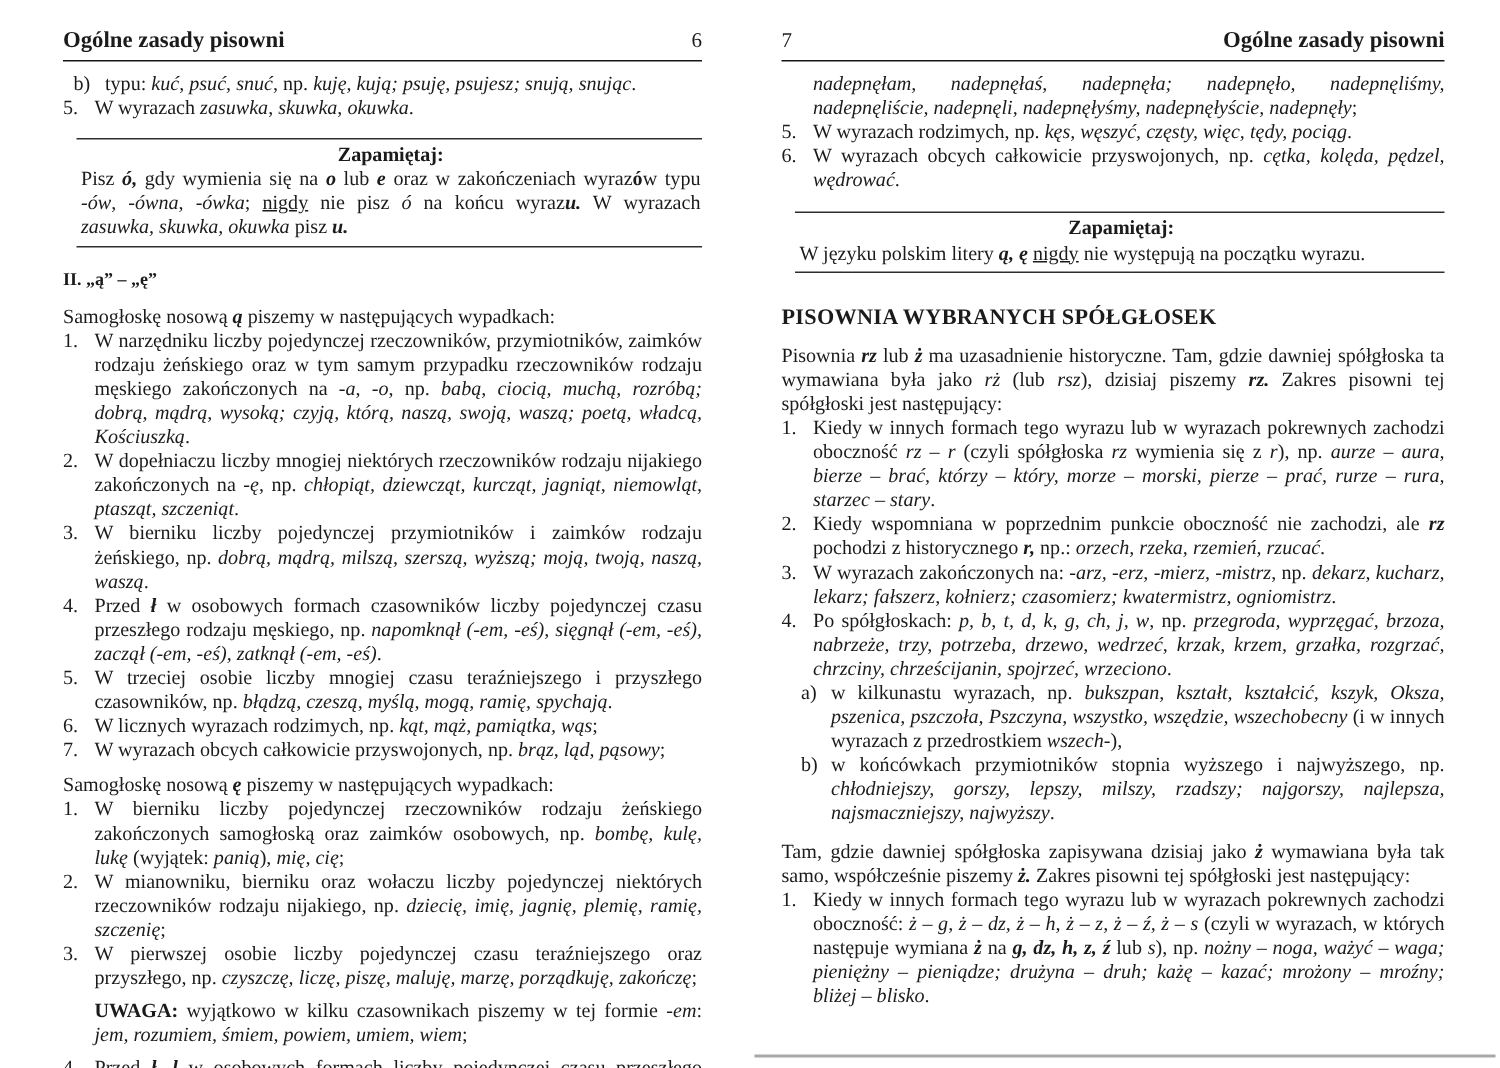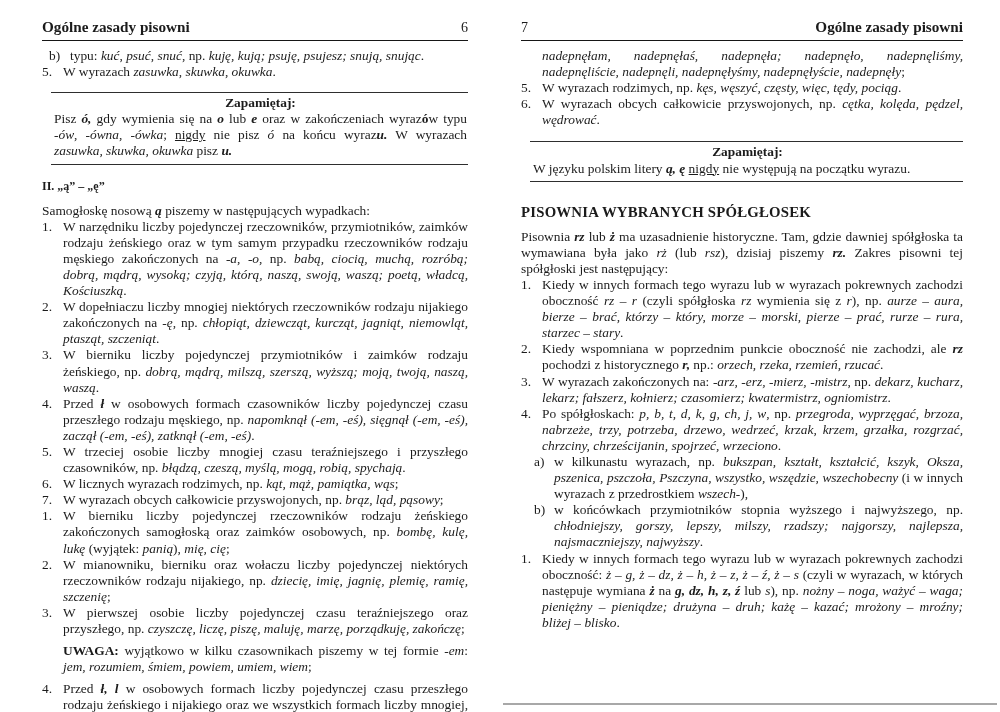--- a/index.html
+++ b/index.html
@@ -54,23 +54,24 @@
         <div class="box" style="margin-top: 12px;">
           <div class="box-title">Zapamiętaj:</div>
           <div class="box-body"><span class="s-r">Pisz </span><span class="s-bi">ó,</span><span class="s-r"> gdy wymienia się na </span><span class="s-bi">o</span><span class="s-r"> lub </span><span class="s-bi">e</span><span class="s-r"> oraz w zakończeniach wyraz</span><span class="s-b">ó</span><span class="s-r">w typu </span><span class="s-i">-ów</span><span class="s-r">, </span><span class="s-i">-ówna</span><span class="s-r">, </span><span class="s-i">-ówka</span><span class="s-r">; </span><span class="s-u">nigdy</span><span class="s-r"> nie pisz </span><span class="s-i">ó</span><span class="s-r"> na końcu wyraz</span><span class="s-bi">u.</span><span class="s-r"> W wyrazach </span><span class="s-i">zasuwka, skuwka, okuwka</span><span class="s-r"> pisz </span><span class="s-bi">u.</span></div>
         </div>
         <div class="h2" style="margin-top: 13px;">II. „ą” – „ę”</div>
         <div class="para" style="margin-top: 8px;"><span class="s-r">Samogłoskę nosową </span><span class="s-bi">ą</span><span class="s-r"> piszemy w następujących wypadkach:</span></div>
         <div class="item" style="padding-left: 21px;"><span class="marker">1.</span><span class="s-r">W narzędniku liczby pojedynczej rzeczowników, przymiotników, zaimków rodzaju żeńskiego oraz w tym samym przypadku rzeczowników rodzaju męskiego zakończonych na </span><span class="s-i">-a</span><span class="s-r">, </span><span class="s-i">-o</span><span class="s-r">, np. </span><span class="s-i">babą, ciocią, muchą, rozróbą; dobrą, mądrą, wysoką; czyją, którą, naszą, swoją, waszą; poetą, władcą, Kościuszką</span><span class="s-r">.</span></div>
         <div class="item" style="padding-left: 21px;"><span class="marker">2.</span><span class="s-r">W dopełniaczu liczby mnogiej niektórych rzeczowników rodzaju nijakiego zakończonych na </span><span class="s-i">-ę</span><span class="s-r">, np. </span><span class="s-i">chłopiąt, dziewcząt, kurcząt, jagniąt, niemowląt, ptasząt, szczeniąt</span><span class="s-r">.</span></div>
         <div class="item" style="padding-left: 21px;"><span class="marker">3.</span><span class="s-r">W bierniku liczby pojedynczej przymiotników i zaimków rodzaju żeńskiego, np. </span><span class="s-i">dobrą, mądrą, milszą, szerszą, wyższą; moją, twoją, naszą, waszą</span><span class="s-r">.</span></div>
         <div class="item" style="padding-left: 21px;"><span class="marker">4.</span><span class="s-r">Przed </span><span class="s-bi">ł</span><span class="s-r"> w osobowych formach czasowników liczby pojedynczej czasu przeszłego rodzaju męskiego, np. </span><span class="s-i">napomknął (-em, -eś), sięgnął (-em, -eś), zaczął (-em, -eś), zatknął (-em, -eś)</span><span class="s-r">.</span></div>
-        <div class="item" style="padding-left: 21px;"><span class="marker">5.</span><span class="s-r">W trzeciej osobie liczby mnogiej czasu teraźniejszego i przyszłego czasowników, np. </span><span class="s-i">błądzą, czeszą, myślą, mogą, robią, spychają</span><span class="s-r">.</span></div>
+        <div class="item" style="padding-left: 21px;"><span class="marker">5.</span><span class="s-r">W trzeciej osobie liczby mnogiej czasu teraźniejszego i przyszłego czasowników, np. </span><span class="s-i">błądzą, czeszą, myślą, mogą, ramię, spychają</span><span class="s-r">.</span></div>
         <div class="item" style="padding-left: 21px;"><span class="marker">6.</span><span class="s-r">W licznych wyrazach rodzimych, np. </span><span class="s-i">kąt, mąż, pamiątka, wąs</span><span class="s-r">;</span></div>
         <div class="item" style="padding-left: 21px;"><span class="marker">7.</span><span class="s-r">W wyrazach obcych całkowicie przyswojonych, np. </span><span class="s-i">brąz, ląd, pąsowy</span><span class="s-r">;</span></div>
+        <div class="para" style="margin-top: 7px;"><span class="s-r">Samogłoskę nosową </span><span class="s-bi">ę</span><span class="s-r"> piszemy w następujących wypadkach:</span></div>
         <div class="item" style="padding-left: 21px;"><span class="marker">1.</span><span class="s-r">W bierniku liczby pojedynczej rzeczowników rodzaju żeńskiego zakończonych samogłoską oraz zaimków osobowych, np. </span><span class="s-i">bombę, kulę, lukę</span><span class="s-r"> (wyjątek: </span><span class="s-i">panią</span><span class="s-r">), </span><span class="s-i">mię, cię</span><span class="s-r">;</span></div>
         <div class="item" style="padding-left: 21px;"><span class="marker">2.</span><span class="s-r">W mianowniku, bierniku oraz wołaczu liczby pojedynczej niektórych rzeczowników rodzaju nijakiego, np. </span><span class="s-i">dziecię, imię, jagnię, plemię, ramię, szczenię</span><span class="s-r">;</span></div>
         <div class="item" style="padding-left: 21px;"><span class="marker">3.</span><span class="s-r">W pierwszej osobie liczby pojedynczej czasu teraźniejszego oraz przyszłego, np. </span><span class="s-i">czyszczę, liczę, piszę, maluję, marzę, porządkuję, zakończę</span><span class="s-r">;</span></div>
         <div class="para" style="margin-top: 6px; margin-left: 21px;"><span class="s-b">UWAGA:</span><span class="s-r"> wyjątkowo w kilku czasownikach piszemy w tej formie </span><span class="s-i">-em</span><span class="s-r">: </span><span class="s-i">jem, rozumiem, śmiem, powiem, umiem, wiem</span><span class="s-r">;</span></div>
         <div class="item" style="padding-left: 21px; margin-top: 6px;"><span class="marker">4.</span><span class="s-r">Przed </span><span class="s-bi">ł, l</span><span class="s-r"> w osobowych formach liczby pojedynczej czasu przeszłego rodzaju żeńskiego i nijakiego oraz we wszystkich formach liczby mnogiej, np.</span></div>
       </div>
   </div>
 
   <div class="page page-right">
     <div class="page-header">
@@ -86,18 +87,19 @@
           <div class="box-body"><span class="s-r">W języku polskim litery </span><span class="s-bi">ą, ę</span><span class="s-r"> </span><span class="s-u">nigdy</span><span class="s-r"> nie występują na początku wyrazu.</span></div>
         </div>
         <div class="h1" style="margin-top: 22px;">PISOWNIA WYBRANYCH SPÓŁGŁOSEK</div>
         <div class="para" style="margin-top: 8px;"><span class="s-r">Pisownia </span><span class="s-bi">rz</span><span class="s-r"> lub </span><span class="s-bi">ż</span><span class="s-r"> ma uzasadnienie historyczne. Tam, gdzie dawniej spółgłoska ta wymawiana była jako </span><span class="s-i">rż</span><span class="s-r"> (lub </span><span class="s-i">rsz</span><span class="s-r">), dzisiaj piszemy </span><span class="s-bi">rz.</span><span class="s-r"> Zakres pisowni tej spółgłoski jest następujący:</span></div>
         <div class="item" style="padding-left: 21px;"><span class="marker">1.</span><span class="s-r">Kiedy w innych formach tego wyrazu lub w wyrazach pokrewnych zachodzi oboczność </span><span class="s-i">rz – r</span><span class="s-r"> (czyli spółgłoska </span><span class="s-i">rz</span><span class="s-r"> wymienia się z </span><span class="s-i">r</span><span class="s-r">), np. </span><span class="s-i">aurze – aura, bierze – brać, którzy – który, morze – morski, pierze – prać, rurze – rura, starzec – stary</span><span class="s-r">.</span></div>
         <div class="item" style="padding-left: 21px;"><span class="marker">2.</span><span class="s-r">Kiedy wspomniana w poprzednim punkcie oboczność nie zachodzi, ale </span><span class="s-bi">rz</span><span class="s-r"> pochodzi z historycznego </span><span class="s-bi">r,</span><span class="s-r"> np.: </span><span class="s-i">orzech, rzeka, rzemień, rzucać</span><span class="s-r">.</span></div>
         <div class="item" style="padding-left: 21px;"><span class="marker">3.</span><span class="s-r">W wyrazach zakończonych na: </span><span class="s-i">-arz, -erz, -mierz, -mistrz</span><span class="s-r">, np. </span><span class="s-i">dekarz, kucharz, lekarz; fałszerz, kołnierz; czasomierz; kwatermistrz, ogniomistrz</span><span class="s-r">.</span></div>
         <div class="item" style="padding-left: 21px;"><span class="marker">4.</span><span class="s-r">Po spółgłoskach: </span><span class="s-i">p, b, t, d, k, g, ch, j, w</span><span class="s-r">, np. </span><span class="s-i">przegroda, wyprzęgać, brzoza, nabrzeże, trzy, potrzeba, drzewo, wedrzeć, krzak, krzem, grzałka, rozgrzać, chrzciny, chrześcijanin, spojrzeć, wrzeciono</span><span class="s-r">.</span></div>
         <div class="item" style="padding-left: 20px; margin-left: 13px;"><span class="marker">a)</span><span class="s-r">w kilkunastu wyrazach, np. </span><span class="s-i">bukszpan, kształt, kształcić, kszyk, Oksza, pszenica, pszczoła, Pszczyna, wszystko, wszędzie, wszechobecny</span><span class="s-r"> (i w innych wyrazach z przedrostkiem </span><span class="s-i">wszech-</span><span class="s-r">),</span></div>
         <div class="item" style="padding-left: 20px; margin-left: 13px;"><span class="marker">b)</span><span class="s-r">w końcówkach przymiotników stopnia wyższego i najwyższego, np. </span><span class="s-i">chłodniejszy, gorszy, lepszy, milszy, rzadszy; najgorszy, najlepsza, najsmaczniejszy, najwyższy</span><span class="s-r">.</span></div>
+        <div class="para" style="margin-top: 9px;"><span class="s-r">Tam, gdzie dawniej spółgłoska zapisywana dzisiaj jako </span><span class="s-bi">ż</span><span class="s-r"> wymawiana była tak samo, współcześnie piszemy </span><span class="s-bi">ż.</span><span class="s-r"> Zakres pisowni tej spółgłoski jest następujący:</span></div>
         <div class="item" style="padding-left: 21px;"><span class="marker">1.</span><span class="s-r">Kiedy w innych formach tego wyrazu lub w wyrazach pokrewnych zachodzi oboczność: </span><span class="s-i">ż – g, ż – dz, ż – h, ż – z, ż – ź, ż – s</span><span class="s-r"> (czyli w wyrazach, w których następuje wymiana </span><span class="s-bi">ż</span><span class="s-r"> na </span><span class="s-bi">g, dz, h, z, ź</span><span class="s-r"> lub </span><span class="s-i">s</span><span class="s-r">), np. </span><span class="s-i">nożny – noga, ważyć – waga; pieniężny – pieniądze; drużyna – druh; każę – kazać; mrożony – mroźny; bliżej – blisko</span><span class="s-r">.</span></div>
       </div>
   </div>
 
   <div class="edge-line"></div>
 </div>
 
 </body></html>

